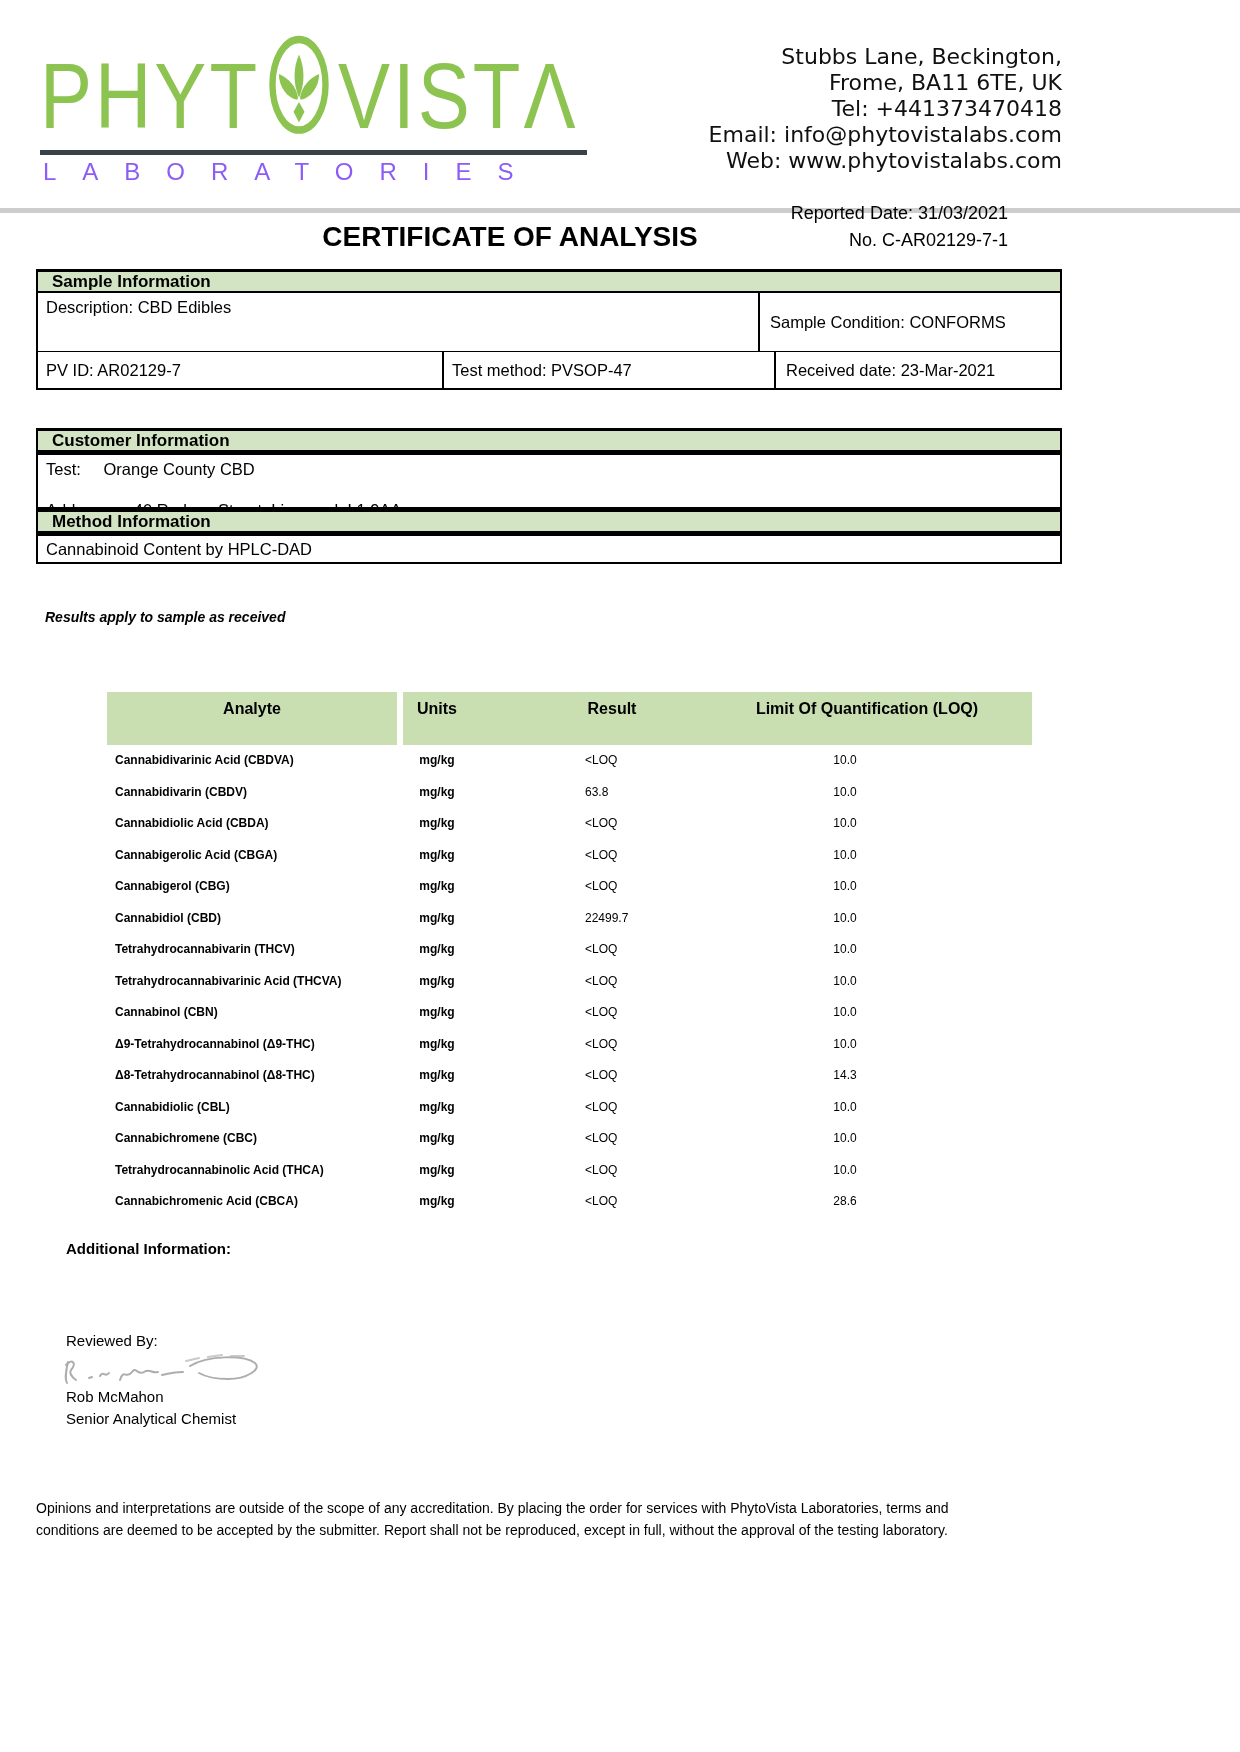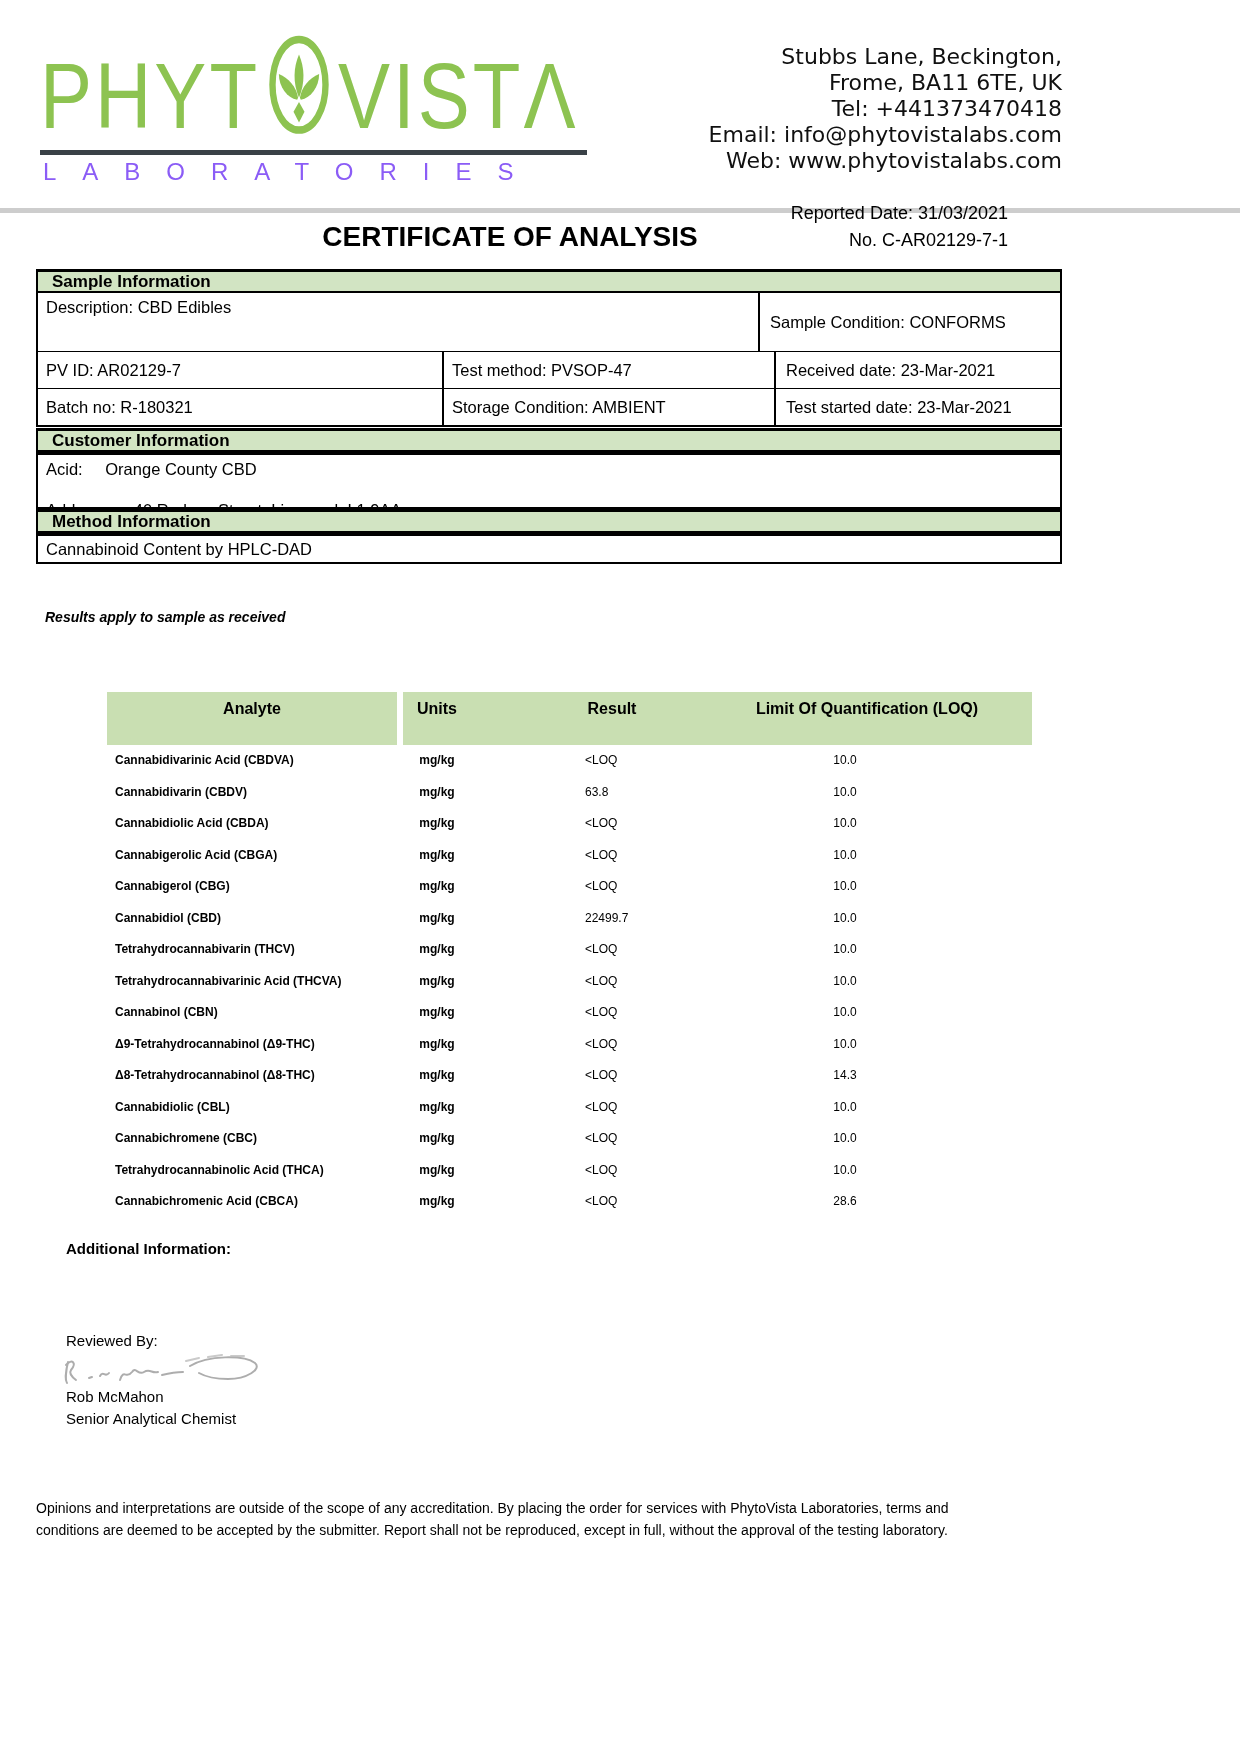--- a/index.html
+++ b/index.html
@@ -111,30 +111,25 @@
   <div class="abs bar" id="bar-sample">Sample Information</div>
   <div class="abs box" id="row-desc">
     <div id="cell-desc">Description: CBD Edibles</div>
     <div id="cell-cond">Sample Condition: CONFORMS</div>
   </div>
   <div class="abs box trio" id="row-pv">
     <div class="c1">PV ID: AR02129-7</div>
     <div class="c2">Test method: PVSOP-47</div>
     <div class="c3">Received date: 23-Mar-2021</div>
   </div>
-  <div class="abs box trio" id="row-batch">
-    <div class="c1">Batch no: R-180321</div>
-    <div class="c2">Storage Condition: AMBIENT</div>
-    <div class="c3">Test started date: 23-Mar-2021</div>
-  </div>
 
   <div class="abs bar" id="bar-customer">Customer Information</div>
   <div class="abs box" id="box-customer">
     <div>
-      <span class="lbl">Acid:</span>
+      <span class="lbl">Test:</span>
       <span class="val">Orange County CBD</span>
     </div>
     <div class="line2">
       <span class="lbl">Address:</span>
       <span class="val">40 Rodney Street, Liverpool, L1 9AA</span>
     </div>
   </div>
 
   <div class="abs bar" id="bar-method">Method Information</div>
   <div class="abs box" id="box-method">Cannabinoid Content by HPLC-DAD</div>

